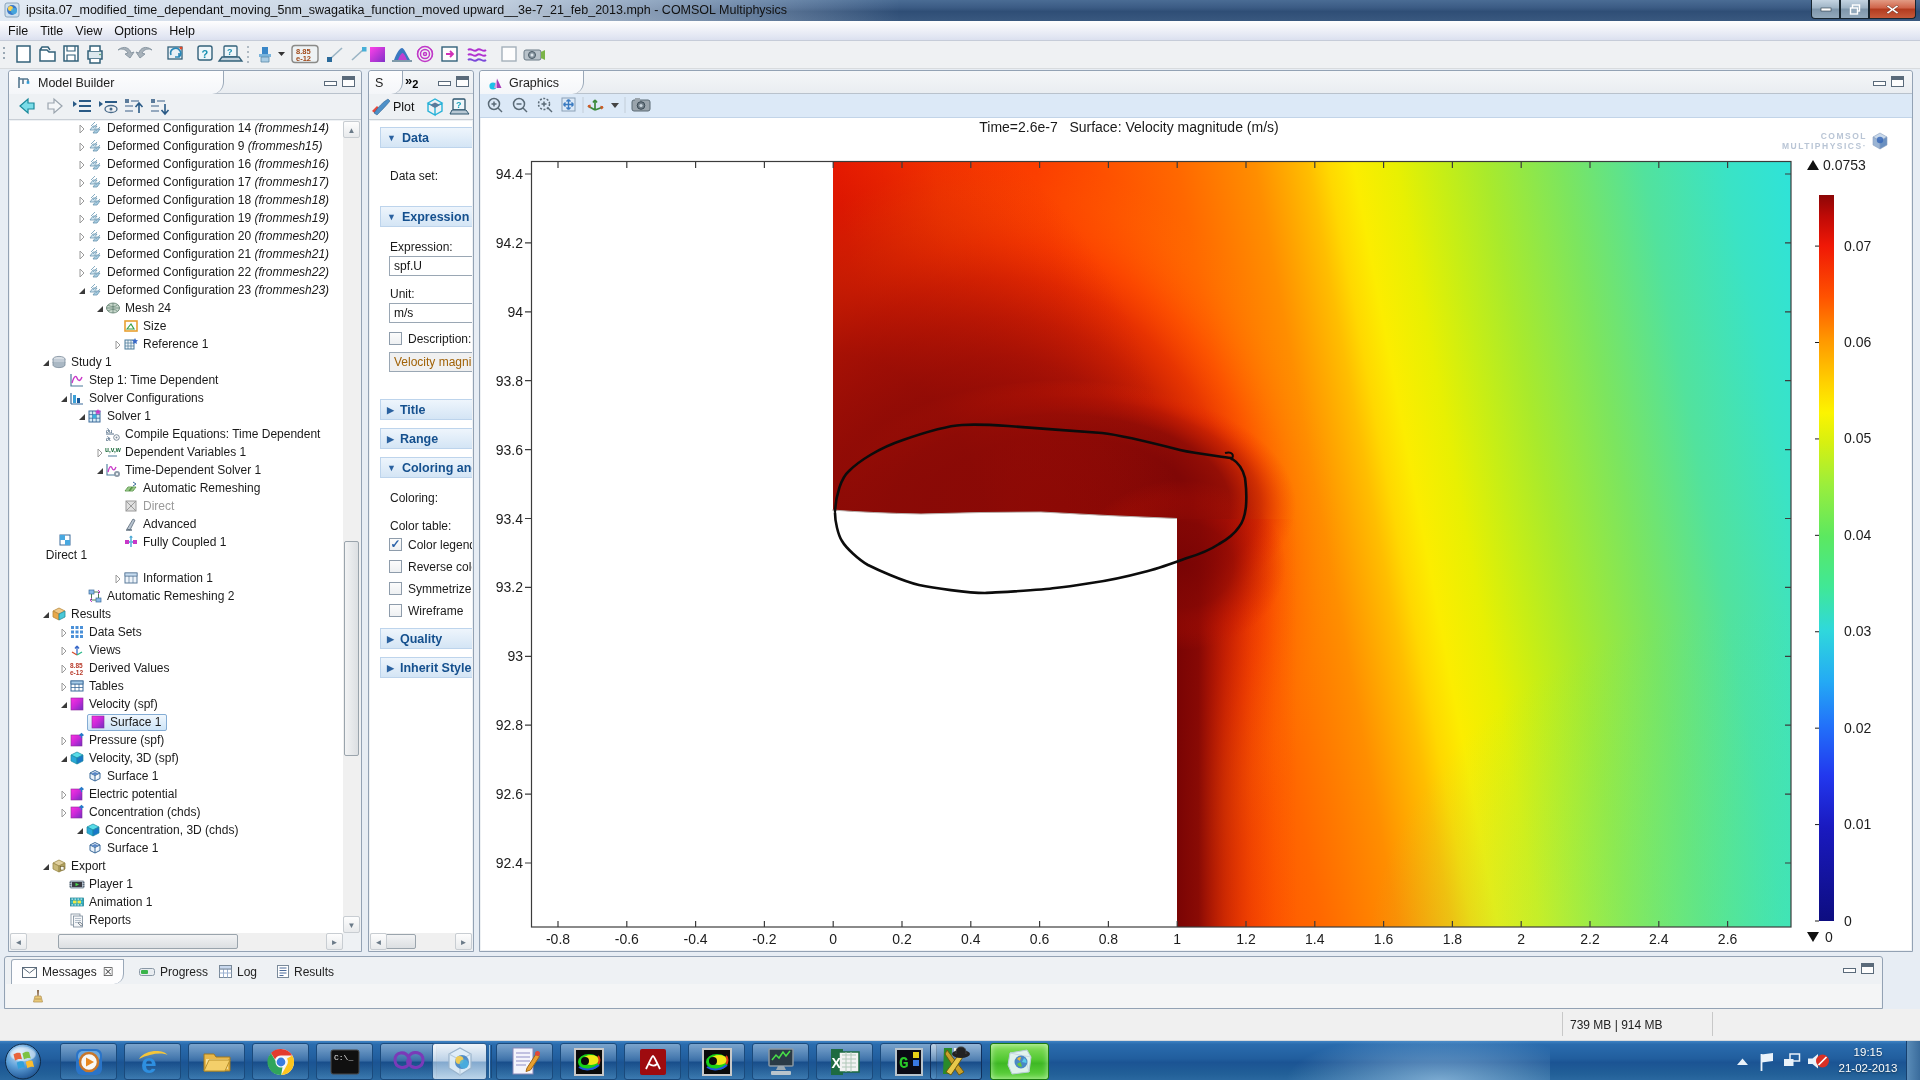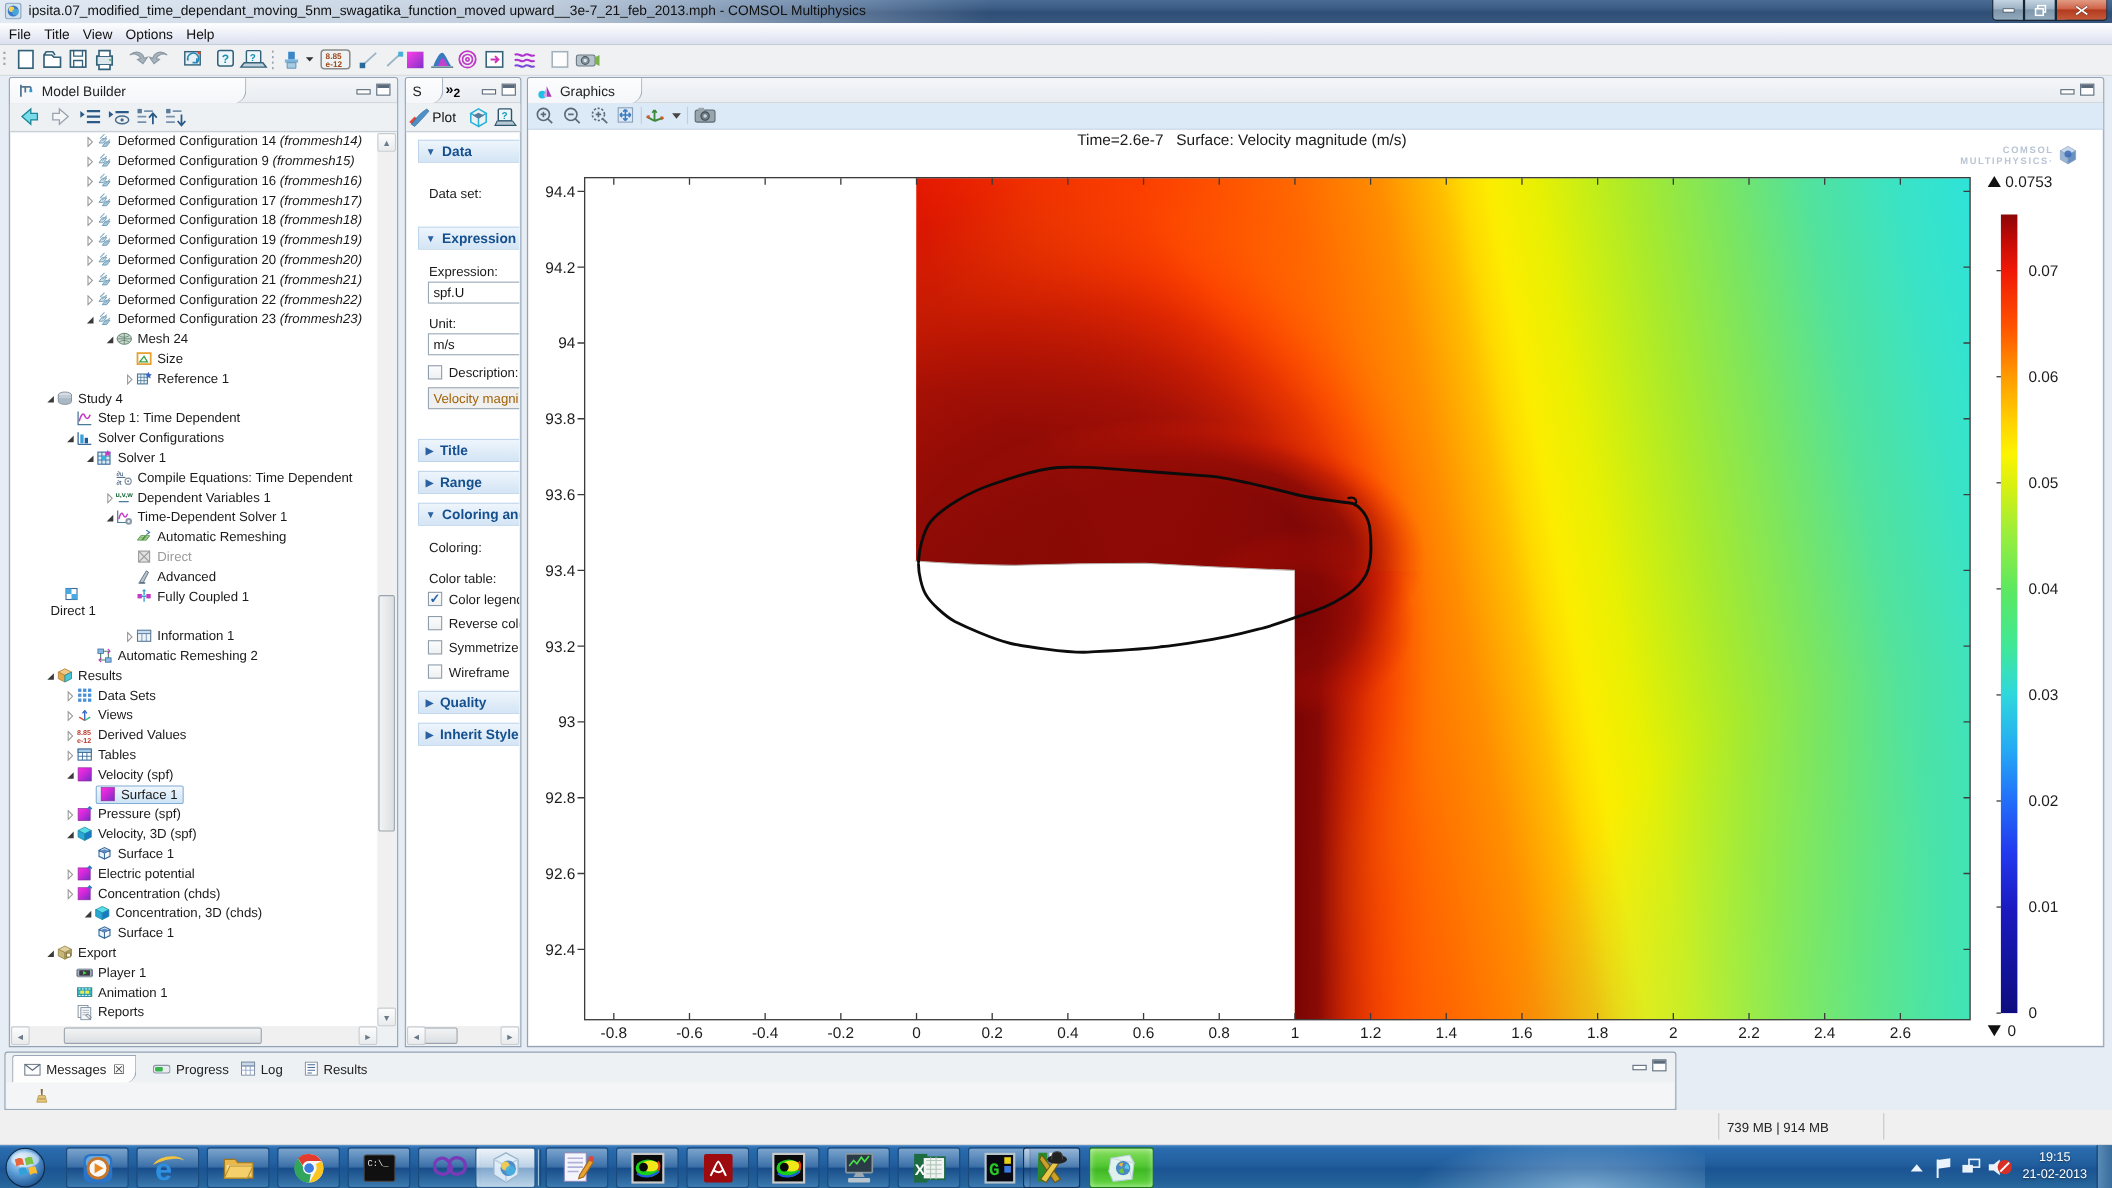--- a/index.html
+++ b/index.html
@@ -50,21 +50,21 @@
 .cb{position:absolute;left:19px;width:13px;height:13px;border:1px solid #8e9cab;background:linear-gradient(#fcfcfc,#eef0f2)}
 .cblabel{position:absolute;left:38px;font-size:12px;color:#1a1a1a;white-space:nowrap}
 .sbarrow{position:absolute;width:17px;height:17px;font-size:8px;color:#6a7a88;text-align:center;line-height:17px;background:linear-gradient(#fdfdfd,#e8eaec);border:1px solid #c8cdd2;border-radius:2px}
 .sbthumbv{position:absolute;left:1px;width:15px;background:linear-gradient(90deg,#f2f3f4,#dcdfe2);border:1px solid #9aa4ac;border-radius:2px}
 .sbthumbh{position:absolute;top:1px;height:15px;background:linear-gradient(#f2f3f4,#dcdfe2);border:1px solid #9aa4ac;border-radius:2px}
 
 #gpanel{left:479px;top:70px;width:1434px;height:882px}
 #gtools{position:absolute;left:0;top:23px;right:0;height:24px;background:#dce9f7;border-bottom:1px solid #c2d4e8}
 #gcanvas{position:absolute;left:1px;top:47px;right:1px;bottom:1px;background:#fff}
 
-#msgpanel{left:4px;top:956px;width:1520px;height:53px;border:1px solid #93a2b4;border-radius:3px 3px 0 0;background:#eef1f4}
+#msgpanel{left:4px;top:956px;width:1879px;height:53px;border:1px solid #93a2b4;border-radius:3px 3px 0 0;background:#eef1f4}
 .mtab{position:absolute;top:2px;height:25px;display:flex;align-items:center;font-size:12px;color:#222;padding:0 10px}
 .mtab.active{background:#fdfdfe;border:1px solid #9aa8b8;border-bottom:none;border-radius:3px 0 10px 0;z-index:2}
 #msgbody{position:absolute;left:1px;top:27px;right:1px;bottom:0;background:#f4f5f6}
 
 #statusbar{left:0;top:1009px;width:1920px;height:31px;background:#f0f0f0}
 #statusbar .sep{position:absolute;top:3px;width:1px;height:24px;background:#c8c8c8}
 #memtext{position:absolute;left:1570px;top:9px;font-size:12px;color:#222}
 
 #taskbar{left:0;top:1040px;width:1920px;height:40px;background:linear-gradient(#3e83c4 0%,#2a6cae 8%,#215e9e 45%,#1b5494 55%,#226098 85%,#2a68a0 100%);border-top:1px solid #d5d9dd}
 .tbtn{position:absolute;top:2px;width:57px;height:37px;border:1px solid #1a4a7c;border-radius:3px;background:linear-gradient(rgba(255,255,255,.38),rgba(255,255,255,.12) 48%,rgba(0,20,60,.10) 52%,rgba(120,180,230,.25));display:flex;align-items:center;justify-content:center}
@@ -352,21 +352,21 @@
         </svg>
         <span>Reference 1</span>
       </div>
       <div class="row" style="top: 232px;">
         <span class="exp" style="margin-left:31px"><svg width="10" height="10">
             <path d="M8 2 L8 8 L2 8 Z" fill="#3a3a3a"></path>
           </svg></span>
         <svg class="ic" viewBox="0 0 16 16">
           <use href="#ic-study"></use>
         </svg>
-        <span>Study 4</span>
+        <span>Study 1</span>
       </div>
       <div class="row" style="top: 250px;">
         <span class="exp" style="margin-left:49px"></span>
         <svg class="ic" viewBox="0 0 16 16">
           <use href="#ic-step"></use>
         </svg>
         <span>Step 1: Time Dependent</span>
       </div>
       <div class="row" style="top: 268px;">
         <span class="exp" style="margin-left:49px"><svg width="10" height="10">

